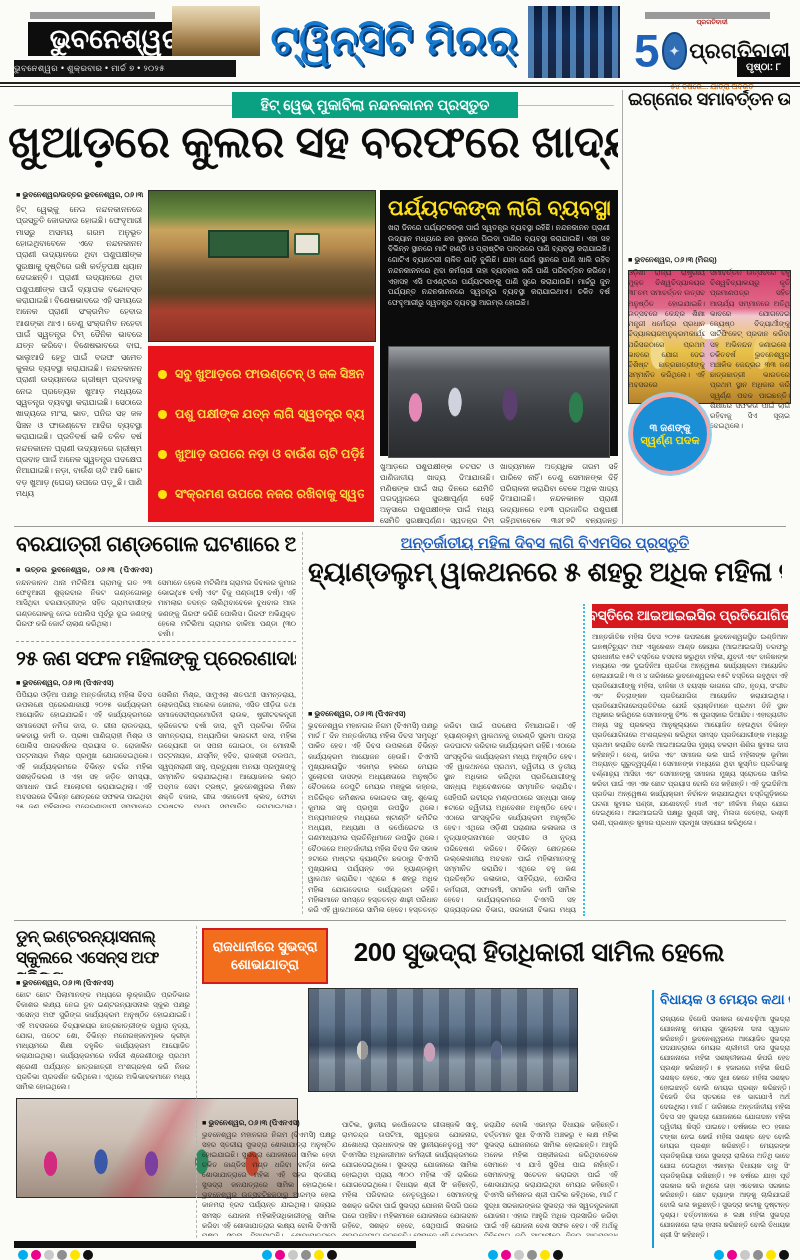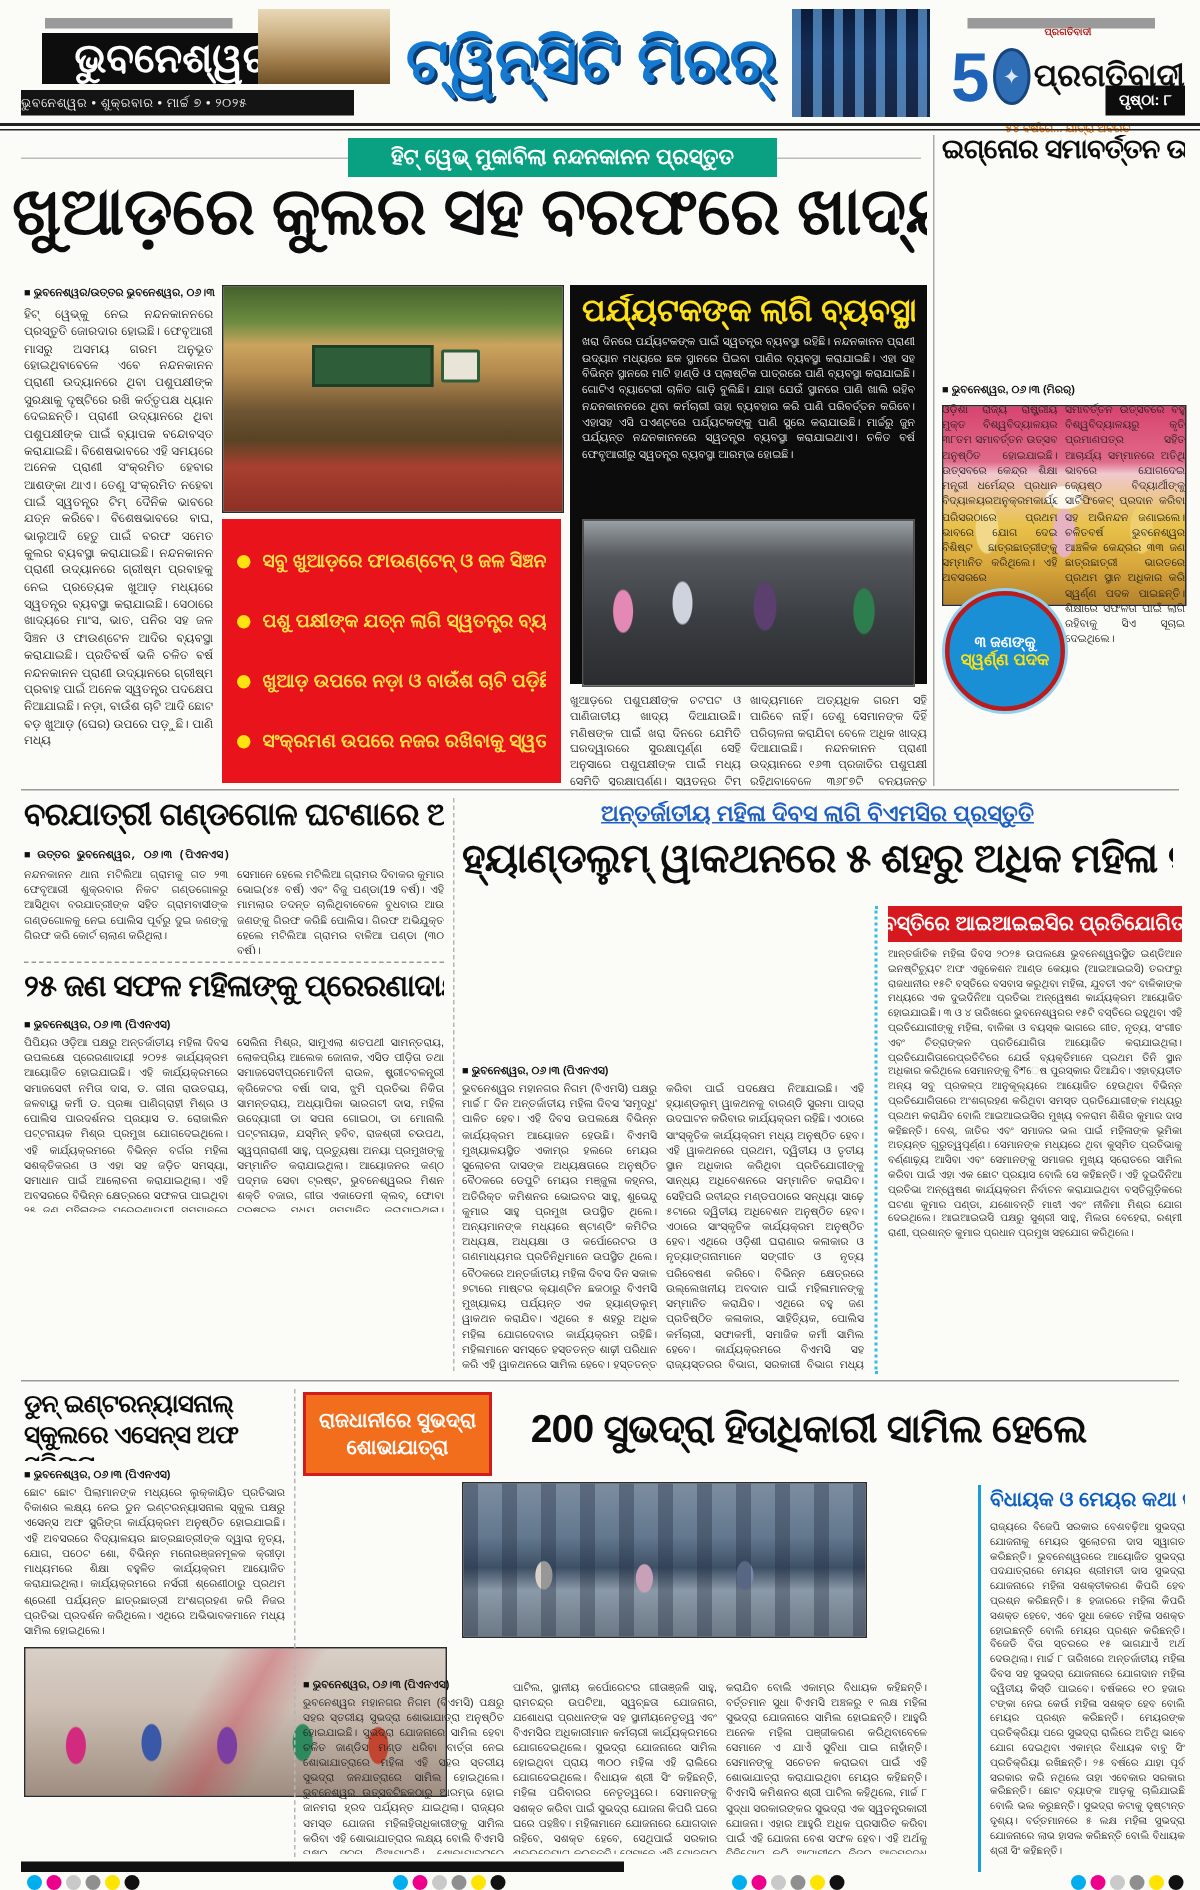--- a/index.html
+++ b/index.html
@@ -44,21 +44,21 @@
   .blackbox{background:#0c0c0c;box-sizing:border-box;padding:6px 8px;}
   .blackbox .bb-head{color:#ffe11a;font-size:21px;font-weight:800;text-align:center;white-space:nowrap;overflow:hidden;}
   .blackbox .bb-body{color:#f2f2f2;font-size:7.4px;line-height:1.45;text-align:justify;overflow:hidden;}
   .waterphoto{margin-top:5px;height:110px;border:1px solid #555;
      background:linear-gradient(180deg,#9aa0a4 0%,#55585c 22%,#3a3d41 60%,#2a2c2f 100%);position:relative;}
   .waterphoto:before{content:"";position:absolute;inset:0;background:
      radial-gradient(14px 30px at 12% 55%,#e489b6 0 45%,transparent 50%),
      radial-gradient(14px 30px at 30% 50%,#cfd3de 0 45%,transparent 50%),
      radial-gradient(16px 34px at 55% 52%,#5b3f6e 0 45%,transparent 50%),
      radial-gradient(15px 32px at 85% 55%,#2e7d4f 0 45%,transparent 50%);}
-  .badge{border-radius:50%;background:#1b8fd6;border:3px solid #b91c1c;box-shadow:0 0 0 2px #8fd0f0;
+  .badge{border-radius:50%;background:#1b8fd6;border:3px solid #fca5a5;box-shadow:0 0 0 2px #8fd0f0;
          display:flex;flex-direction:column;align-items:center;justify-content:center;text-align:center;}
   .badge .b1{color:#fff;font-weight:700;font-size:10px;}
   .badge .b2{color:#ffe30e;font-weight:800;font-size:11px;}
   
   .h-md{font-size:21px;text-align:center;white-space:nowrap;}
   .h-md2{font-size:20px;text-align:center;white-space:nowrap;}
   .kicker-blue{color:#1f5fc4;font-size:15px;font-weight:800;text-align:center;
                text-decoration:underline;white-space:nowrap;overflow:hidden;}
   .h-lg{font-size:27px;text-align:center;white-space:nowrap;}
   .redhead{background:#d6191f;color:#fff;display:flex;align-items:center;justify-content:center;

